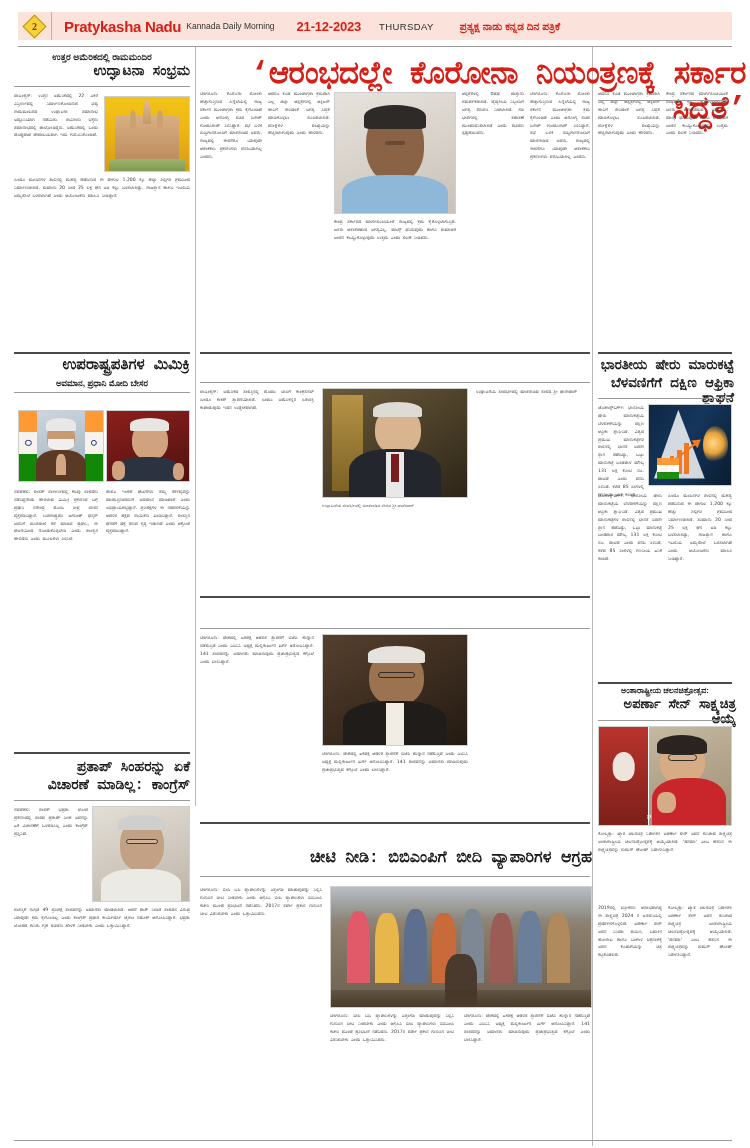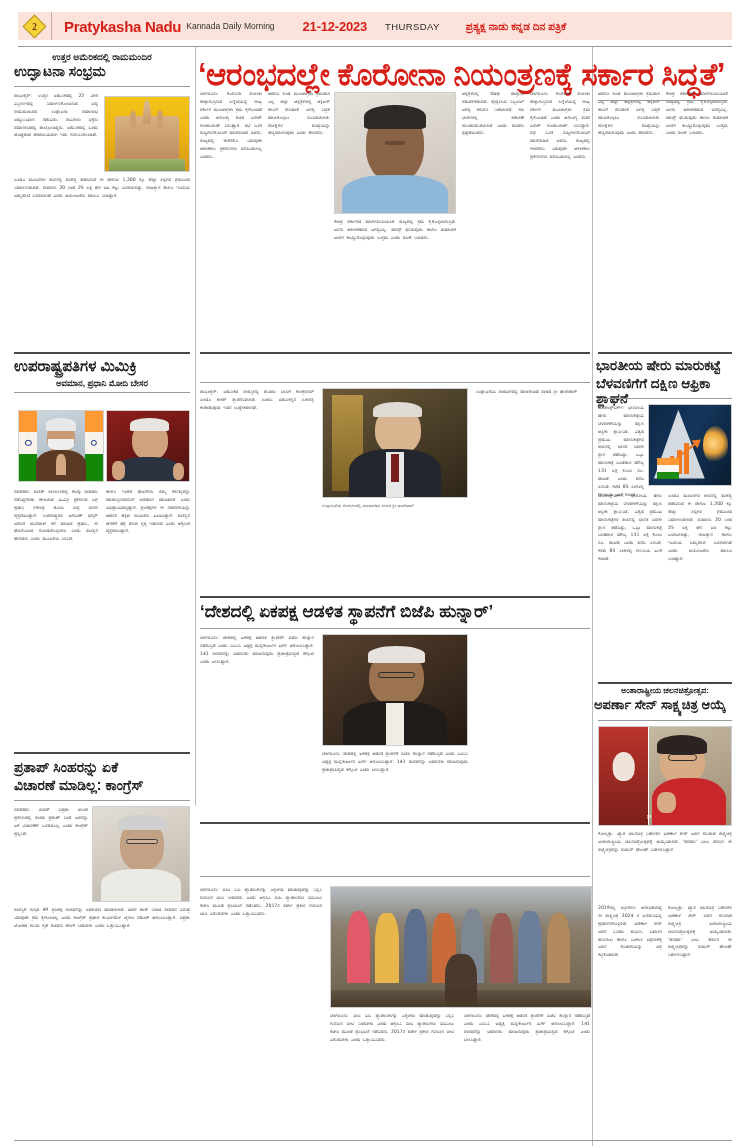--- a/index.html
+++ b/index.html
@@ -43,21 +43,21 @@
     font-family: "Liberation Sans", sans-serif;
     font-weight: bold; font-size: 15px; color: #d61f17;
     margin-left: 12px; letter-spacing: -0.3px;
   }
   .mast-sub {
     font-size: 8.5px; color: #33312f; margin-left: 5px;
     font-family: "Liberation Sans", sans-serif;
   }
   .mast-date {
     font-weight: bold; font-size: 13px; color: #d61f17;
-    margin-left: 28px; letter-spacing: -0.2px;
+    margin-left: 22px; letter-spacing: -0.2px;
   }
   .mast-day {
     font-size: 9.5px; color: #2b2b2b; margin-left: 18px;
     letter-spacing: 0.4px;
   }
   .mast-kn {
     font-size: 10.5px; color: #d61f17; font-weight: bold;
     margin-left: 26px;
   }
   .mast-red {
@@ -69,23 +69,23 @@
     clip-path: polygon(16px 0, 100% 0, 100% 100%, 0 100%);
   }
 
   
   .vrule { position: absolute; width: 1px; background: #b9b9b9; }
   .hrule { position: absolute; height: 1px; background: #9a9a9a; }
   .hrule-thick { position: absolute; height: 2px; background: #4a4a4a; }
 
   
   .hl {
-    font-family: Liberation Sans, sans-serif;
+    font-family: Liberation Mono, monospace;
     font-weight: bold; color: #1a1a1a;
-    line-height: 1.12; text-align: left;
+    line-height: 1.12; text-align: right;
     position: absolute;
   }
   .hl-red { color: #d61f17; }
   .hl-main {
     font-size: 31px; letter-spacing: -0.5px; margin-top: 6px;
   }
   .hl-sec { font-size: 16.5px; }
   .hl-small { font-size: 13px; }
   .kicker {
     position: absolute;
@@ -331,38 +331,38 @@
       <div class="torso" style="left:18%; top:56%; width:64%; height:46%; background:#23262d;"></div>
       <div style="position:absolute; left:44%; top:58%; width:12%; height:42%; background:#e8e8e8;"></div>
       <div style="position:absolute; left:47%; top:60%; width:6%; height:26%; background:#7a1d1d;"></div>
     </div>
   </div>
   <div class="col-text" style="left:200px; top:388px; width:114px; height:206px;">ವಾಷಿಂಗ್ಟನ್: ಅಮೆರಿಕದ ಸಂಸತ್ತಿನಲ್ಲಿ ಮೊದಲ ಬಾರಿಗೆ ಕಾಂಗ್ರೆಸನಲ್ ಹಿಂದೂ ಕಾಕಸ್ ಸ್ಥಾಪನೆಯಾಗಿದೆ. ಹಿಂದೂ ಅಮೆರಿಕನ್ನರ ಹಿತಾಸಕ್ತಿ ಕಾಪಾಡುವುದು ಇದರ ಉದ್ದೇಶವಾಗಿದೆ.</div>
   <div class="col-text" style="left:476px; top:388px; width:114px; height:206px;">ಉದ್ಘಾಟನೆಯ ಸಂದರ್ಭದಲ್ಲಿ ಮಾತನಾಡಿದ ಸಂಸದ ಶ್ರೀ ಥಾನೇದಾರ್</div>
   <div class="caption" style="left:322px; top:502px; width:146px;">ಉದ್ಘಾಟನೆಯ ಸಂದರ್ಭದಲ್ಲಿ ಮಾತನಾಡಿದ ಸಂಸದ ಶ್ರೀ ಥಾನೇದಾರ್</div>
 
   <div class="hrule-thick" style="left:200px; top:596px; width:390px;"></div>
-  <div class="hl hl-sec" style="left:200px; top:602px; width:390px; font-size:17px;">‘ದೇಶದಲ್ಲಿ ಏಕಪಕ್ಷ ಆಡಳಿತ ಸ್ಥಾಪನೆಗೆ ಬಿಜೆಪಿ ಹುನ್ನಾರ್’</div>
   <div class="hrule" style="left:200px; top:628px; width:390px;"></div>
 
   <div class="photo" style="left:322px; top:634px; width:146px; height:112px;">
     <div class="ph-inner">
       <div class="bg-dark" style="background:linear-gradient(150deg,#55402e,#241a12);"></div>
       <div class="head" style="left:32%; top:14%; width:38%; height:50%; background:#9b7350;"></div>
       <div style="position:absolute; left:31%; top:10%; width:40%; height:15%; background:#e6e3de; border-radius:50% 50% 8% 8%;"></div>
       <div style="position:absolute; left:38%; top:34%; width:26%; height:5%; border:1px solid #2b2b2b; border-radius:3px;"></div>
       <div class="torso" style="left:14%; top:60%; width:72%; height:42%; background:#1f1c1a;"></div>
       <div style="position:absolute; left:44%; top:62%; width:12%; height:38%; background:#f1ede5;"></div>
     </div>
   </div>
   <div class="col-text" style="left:200px; top:634px; width:114px; height:186px;">ಬೆಂಗಳೂರು: ದೇಶದಲ್ಲಿ ಏಕಪಕ್ಷ ಆಡಳಿತ ಸ್ಥಾಪನೆಗೆ ಬಿಜೆಪಿ ಹುನ್ನಾರ ನಡೆಸುತ್ತಿದೆ ಎಂದು ಎಐಸಿಸಿ ಅಧ್ಯಕ್ಷ ಮಲ್ಲಿಕಾರ್ಜುನ ಖರ್ಗೆ ಆರೋಪಿಸಿದ್ದಾರೆ. 141 ಸಂಸದರನ್ನು ಅಮಾನತು ಮಾಡಿರುವುದು ಪ್ರಜಾಪ್ರಭುತ್ವದ ಕಗ್ಗೊಲೆ ಎಂದು ಟೀಕಿಸಿದ್ದಾರೆ.</div>
   <div class="col-text" style="left:476px; top:634px; width:114px; height:186px;"></div>
   <div class="col-text" style="left:322px; top:750px; width:146px; height:70px;">ಬೆಂಗಳೂರು: ದೇಶದಲ್ಲಿ ಏಕಪಕ್ಷ ಆಡಳಿತ ಸ್ಥಾಪನೆಗೆ ಬಿಜೆಪಿ ಹುನ್ನಾರ ನಡೆಸುತ್ತಿದೆ ಎಂದು ಎಐಸಿಸಿ ಅಧ್ಯಕ್ಷ ಮಲ್ಲಿಕಾರ್ಜುನ ಖರ್ಗೆ ಆರೋಪಿಸಿದ್ದಾರೆ. 141 ಸಂಸದರನ್ನು ಅಮಾನತು ಮಾಡಿರುವುದು ಪ್ರಜಾಪ್ರಭುತ್ವದ ಕಗ್ಗೊಲೆ ಎಂದು ಟೀಕಿಸಿದ್ದಾರೆ.</div>
 
   <div class="hrule-thick" style="left:200px; top:822px; width:390px;"></div>
+  <div class="hl hl-sec" style="left:198px; top:850px; width:394px; font-size:16px;">ಚೀಟಿ ನೀಡಿ: ಬಿಬಿಎಂಪಿಗೆ ಬೀದಿ ವ್ಯಾಪಾರಿಗಳ ಆಗ್ರಹ</div>
   <div class="hrule" style="left:200px; top:876px; width:390px;"></div>
 
   <div class="photo" style="left:330px; top:886px; width:262px; height:122px;">
     <div class="ph-inner">
       <div class="bg-crowd"></div>
       <div style="position:absolute; left:0; right:0; top:0; height:26%; background:linear-gradient(180deg,#b7bec6,#8e8a80);"></div>
       <div style="position:absolute; left:6%; top:20%; width:9%; height:60%; background:#e05a6a; border-radius:40% 40% 0 0;"></div>
       <div style="position:absolute; left:17%; top:22%; width:9%; height:58%; background:#e8b74b; border-radius:40% 40% 0 0;"></div>
       <div style="position:absolute; left:28%; top:18%; width:9%; height:62%; background:#5d6f8c; border-radius:40% 40% 0 0;"></div>
       <div style="position:absolute; left:39%; top:22%; width:9%; height:58%; background:#c96a3a; border-radius:40% 40% 0 0;"></div>

